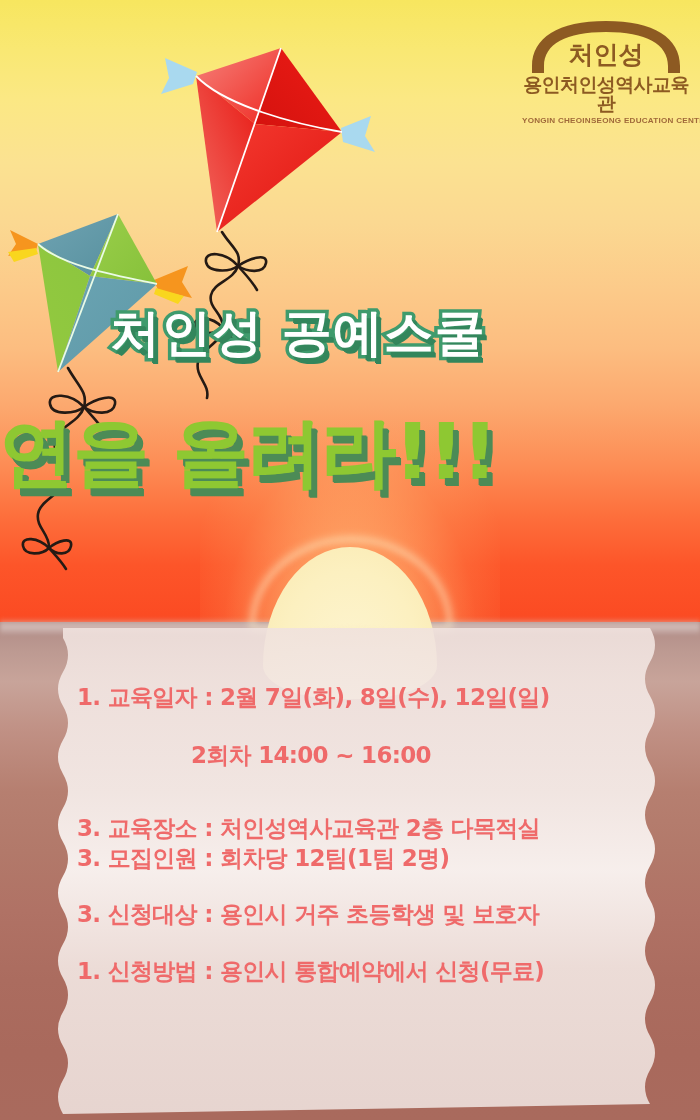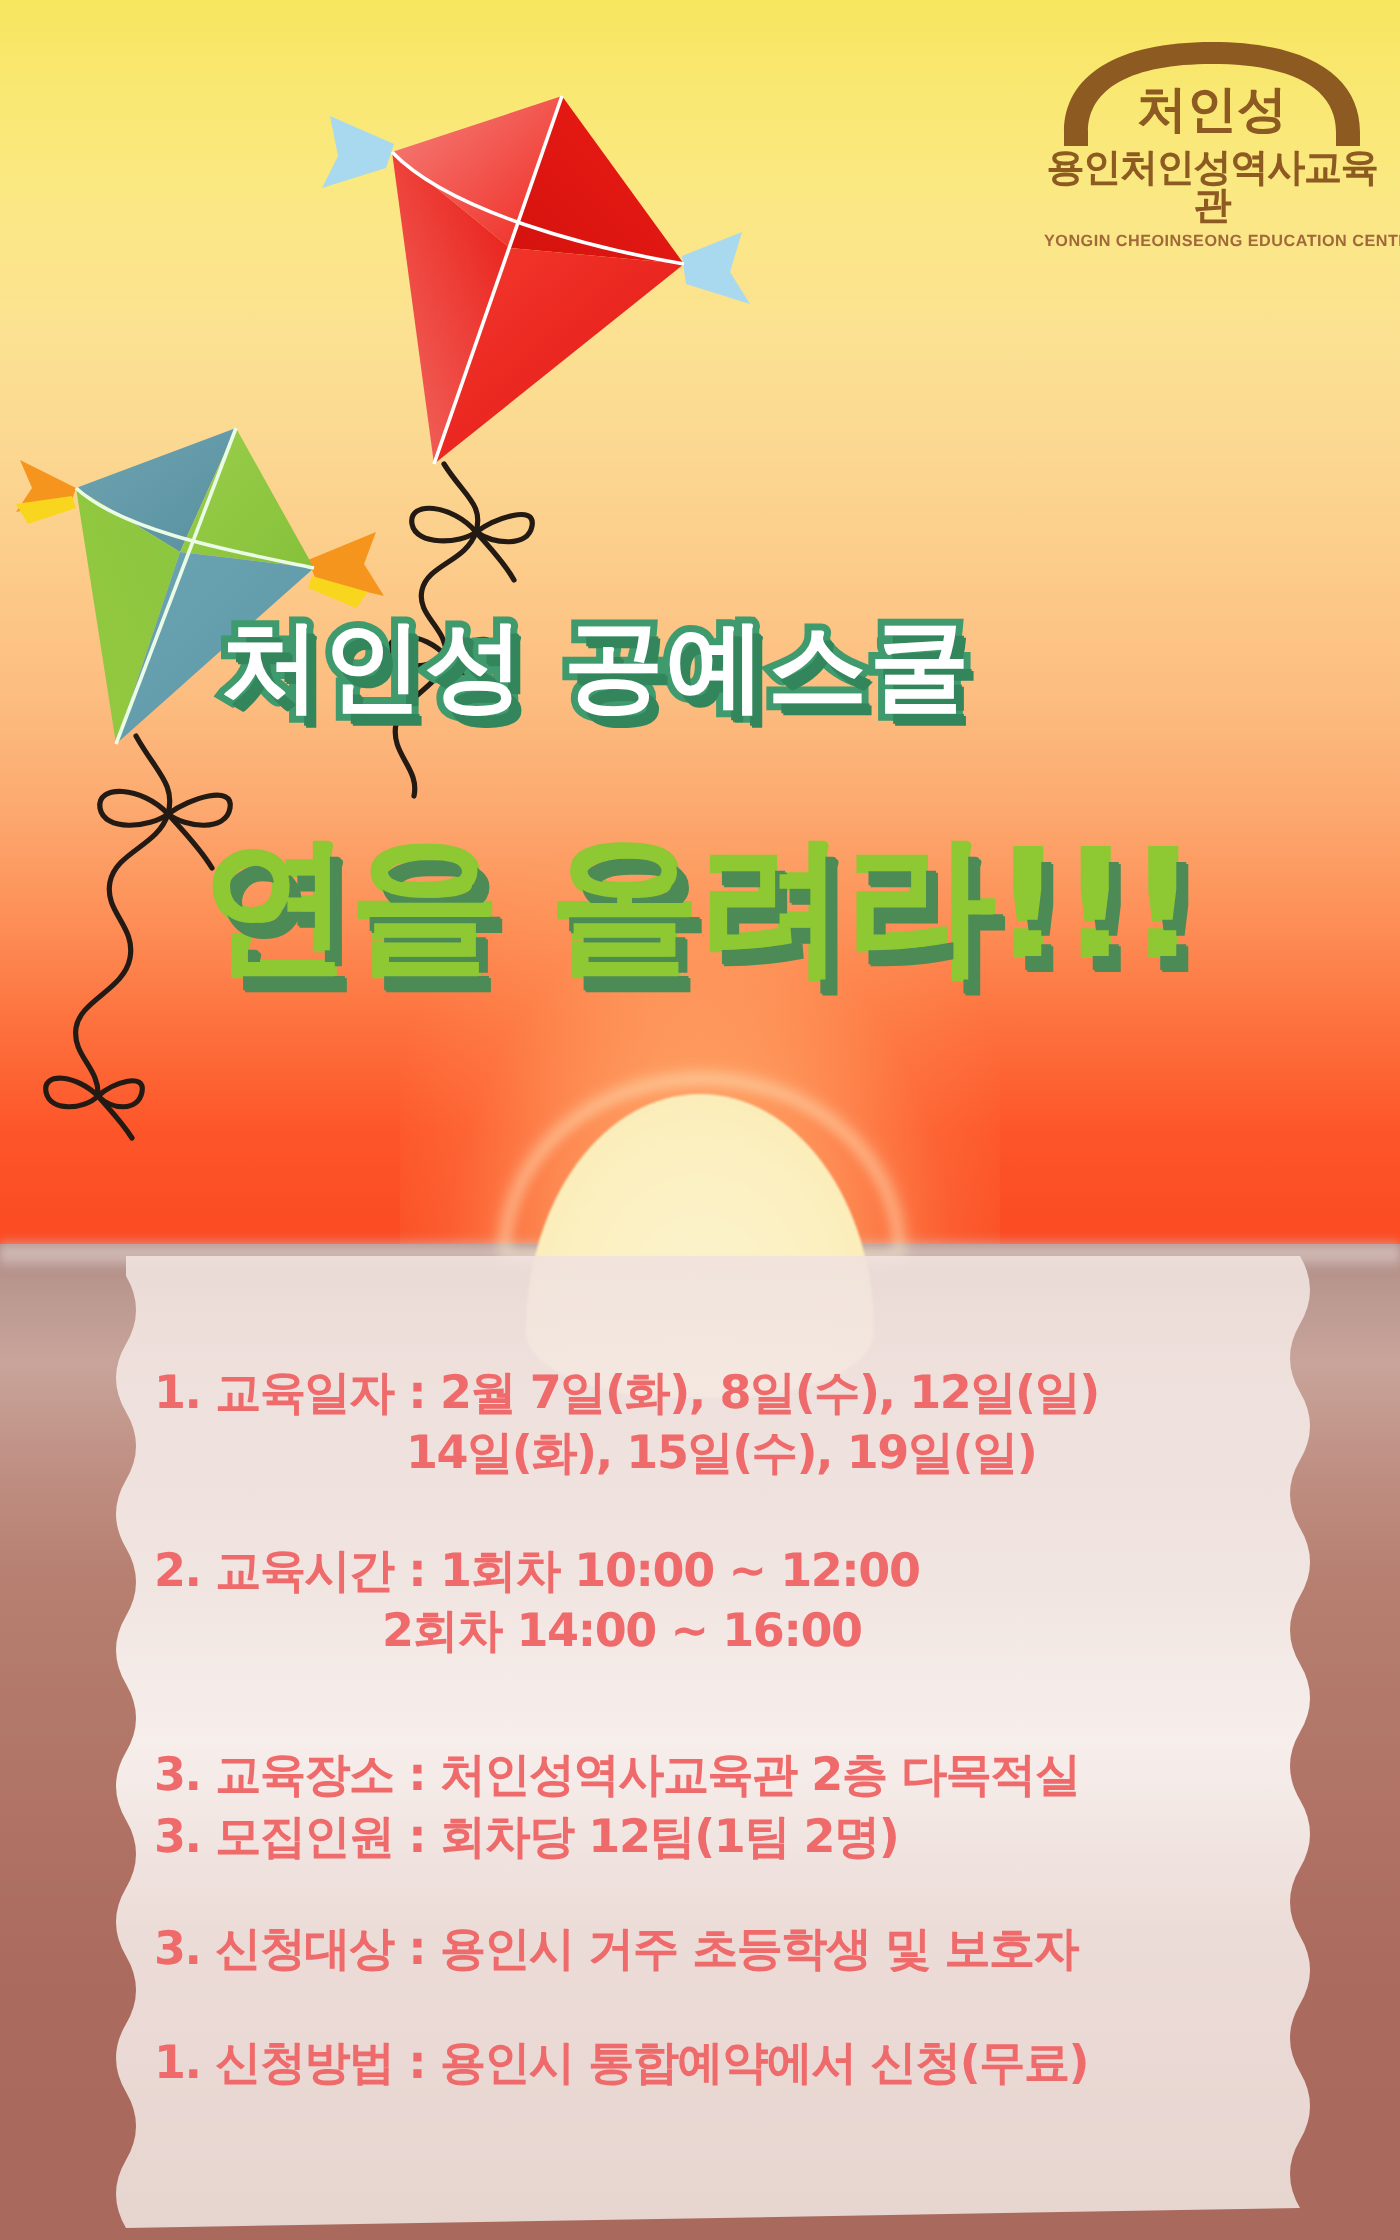--- a/index.html
+++ b/index.html
@@ -123,21 +123,20 @@
     color:#ffffff;
     -webkit-text-stroke:7px #3f9b6d;
     paint-order:stroke fill;
     text-shadow:
        4px 5px 0 #33865c,
        5px 6px 0 #33865c;
     white-space:nowrap;
   }
   .title-sub {
     position:absolute; left:0; top:404px; width:700px;
-    text-align:center;
     font-family:"DejaVu Sans","Liberation Sans",sans-serif;
     font-weight:bold;
     font-size:74px; letter-spacing:0px;
     color:#8ec832;
     -webkit-text-stroke:2px #8ec832;
     paint-order:stroke fill;
     text-shadow:
        5px 7px 0 #4c8b56,
        6px 8px 0 #4c8b56;
     white-space:nowrap;
@@ -345,25 +344,23 @@
                q-10 -17 0 -34 q10 -17 0 -34 q-10 -17 0 -34 q10 -17 0 -34
                q-10 -17 0 -34 q10 -17 0 -34 q-10 -17 0 -34 q10 -17 0 -34
                q-10 -17 0 -34 q10 -17 0 -34 Z" fill="url(#pg)"></path>
     </svg>
   </div>
 
   <div class="info-list">
 
     <div class="info-row r1">
       <span class="l1">1. 교육일자  :  2월 7일(화), 8일(수), 12일(일)</span>
-      <span class="l2">14일(화), 15일(수), 19일(일)</span>
     </div>
 
     <div class="info-row r2">
-      <span class="l1">2. 교육시간 : 1회차 10:00 ~ 12:00</span>
       <span class="l2">2회차 14:00 ~ 16:00</span>
     </div>
 
     <div class="info-row r3">
       <span class="l1">3. 교육장소 : 처인성역사교육관 2층 다목적실</span>
     </div>
 
     <div class="info-row r4">
       <span class="l1">3. 모집인원 : 회차당 12팀(1팀 2명)</span>
     </div>

